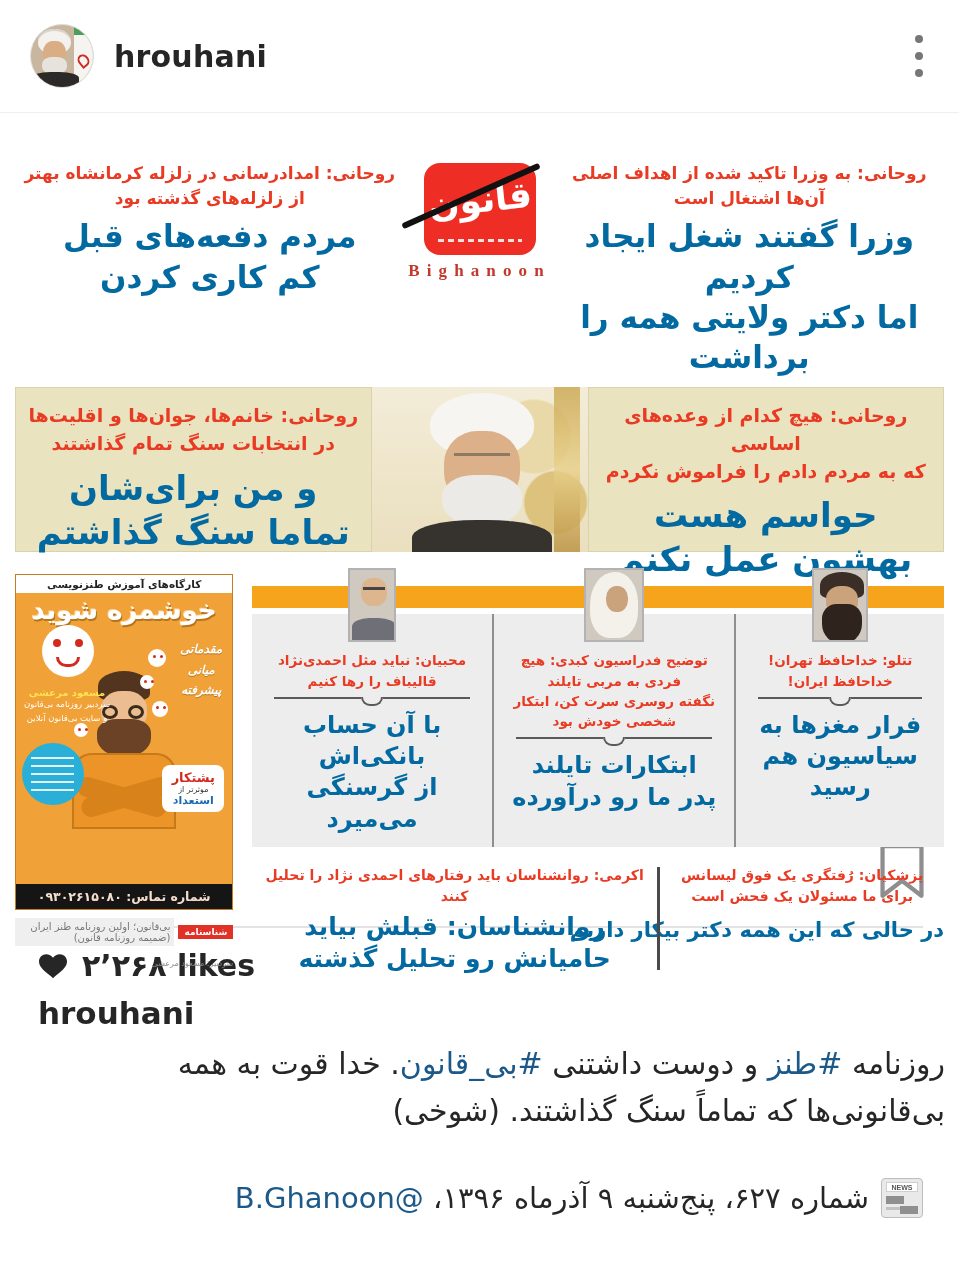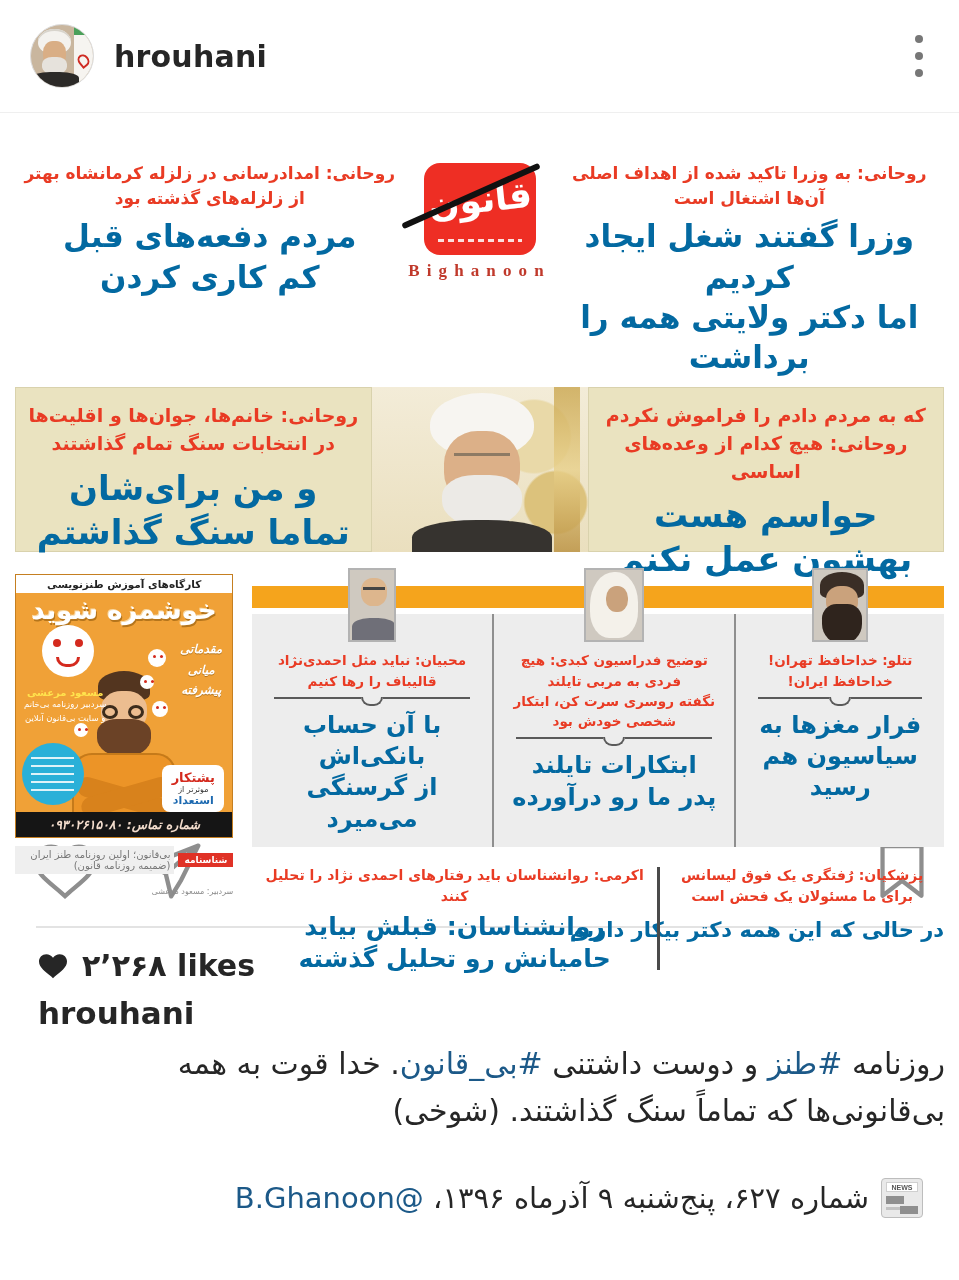--- a/index.html
+++ b/index.html
@@ -84,21 +84,21 @@
   .bottom-row { display:flex; direction:rtl; margin-top:14px; }
   .b-mid { width:41%; border-left:none; padding-top:4px; }
   .b-left { width:59%; border-left:none; padding-top:4px; }
   .b-divider { width:3px; background:#4a4a4a; margin:6px 0; }
   .bottom-row .kicker { font-size:14px; line-height:1.5; }
   .bottom-row .headline { font-size:25px; margin-top:4px; }
   .b-mid .headline { font-size:21px; white-space:nowrap; margin-top:10px; }
 
   
   .poster-wrap { position:absolute; left:0; top:12px; width:23.5%; direction:rtl; }
-  .poster { position:relative; height:264px; background:#f0a137; border:1px solid #c57f21; overflow:hidden; }
+  .poster { position:relative; height:336px; background:#f0a137; border:1px solid #c57f21; overflow:hidden; }
   .p-top { background:#fff; color:#222; font-size:10.5px; font-weight:bold; text-align:center; padding:3px 0; }
   .p-title { text-align:center; color:#fff; font-weight:900; font-size:26px; margin-top:2px;
              text-shadow:1px 2px 0 #b5751c, -1px -1px 0 #f8d9a6; letter-spacing:1px; }
   .p-levels { position:absolute; right:10px; top:64px; color:#fff; font-weight:bold; font-size:12px; text-align:center; line-height:1.7; text-shadow:0 1px 0 #b5751c;font-style:italic; }
   .p-smile { position:absolute; left:26px; top:50px; width:52px; height:52px; background:#fff; border-radius:50%; }
   .p-smile i { position:absolute; top:14px; width:8px; height:8px; background:#d42a1e; border-radius:50%; }
   .p-smile i.l { left:11px; } .p-smile i.r { right:11px; }
   .p-smile u { position:absolute; left:14px; bottom:10px; width:24px; height:10px; border:3px solid #d42a1e; border-top:none; border-radius:0 0 14px 14px; }
   .p-name { position:absolute; left:8px; top:112px; text-align:center; }
   .p-name .nm { color:#ffe34d; font-weight:900; font-size:10px; }
@@ -115,21 +115,21 @@
   .pm-face { position:absolute; left:50%; top:20px; width:46px; height:40px; margin-left:-23px; background:#ecbd90; border-radius:44%; }
   .pm-g1,.pm-g2 { position:absolute; top:34px; width:16px; height:14px; border:3px solid #3c2c1c; border-radius:50%; }
   .pm-g1 { left:50%; margin-left:-22px; } .pm-g2 { left:50%; margin-left:4px; }
   .pm-beard { position:absolute; left:50%; top:48px; width:54px; height:38px; margin-left:-27px; background:#6b4226; border-radius:40% 40% 55% 55%; }
   .pm-body { position:absolute; left:50%; top:82px; width:104px; height:76px; margin-left:-52px; background:#ec9427; border-radius:20px 20px 0 0; box-shadow:0 0 0 2px #c57a1a inset; }
   .pm-a1,.pm-a2 { position:absolute; top:116px; left:50%; width:92px; height:20px; background:#d8821c; border-radius:10px; }
   .pm-a1 { margin-left:-48px; transform:rotate(16deg); }
   .pm-a2 { margin-left:-44px; transform:rotate(-16deg); }
   .p-dot { position:absolute; background:#fff; border-radius:50%; }
   .p-dot i { position:absolute; left:25%; top:30%; width:3px; height:3px; background:#d42a1e; border-radius:50%; box-shadow:7px 0 0 #d42a1e; }
-  .p-phone { position:absolute; left:0; right:0; bottom:0; background:#151515; color:#f3ddcd; font-size:12.5px; font-weight:bold; text-align:center; padding:5px 0;font-style:italic; }
+  .p-phone { position:absolute; left:0; right:0; bottom:0; background:#151515; color:#f3ddcd; font-size:12.5px; font-weight:bold; text-align:center; padding:5px 0; }
   .p-credit { display:flex; align-items:center; gap:4px; margin-top:8px; }
   .p-credit .tag { background:#e03226; color:#fff; font-size:9px; font-weight:bold; padding:2px 6px; }
   .p-credit .txt { background:#efefef; color:#777; font-size:10px; padding:3px 4px; flex:1; }
   .p-editor { color:#8a8a8a; font-size:8px; margin-top:13px; }
 
   
   .actions { display:flex; align-items:center; padding:30px 34px 26px; }
   .actions svg { display:block; }
   .act-gap { width:48px; }
   .spacer { flex:1; }
@@ -193,22 +193,22 @@
         <div class="headline">
           <div>مردم دفعه‌های قبل</div>
           <div>کم کاری کردن</div>
         </div>
       </div>
     </div>
 
     <div class="row2">
       <div class="cream">
         <div class="kicker">
+          <div>روحانی: هیچ کدام از وعده‌های اساسی</div>
           <div>که به مردم دادم را فراموش نکردم</div>
-          <div>روحانی: هیچ کدام از وعده‌های اساسی</div>
         </div>
         <div class="headline">
           <div>حواسم هست</div>
           <div>بهشون عمل نکنم</div>
         </div>
       </div>
       <div class="photo-center">
         <div class="pc-frame"></div>
           <div class="pc-turban"></div>
           <div class="pc-face"></div>
@@ -334,21 +334,21 @@
               <div class="pm-face"></div>
             <div class="pm-g1"></div>
               <div class="pm-g2"></div>
             <div class="pm-beard"></div>
               <div class="pm-body"></div>
             <div class="pm-a1"></div>
               <div class="pm-a2"></div>
           </div>
           <div class="p-name">
             <div class="nm">مسعود مرعشی</div>
-            <div class="rl">سردبیر روزنامه بی‌خانم</div>
+            <div class="rl">سردبیر روزنامه بی‌قانون</div>
             <div class="rl">و سایت بی‌قانون آنلاین</div>
           </div>
           <div class="p-dot" style="right:66px;top:74px;width:18px;height:18px;">
               <i></i>
             </div>
           <div class="p-dot" style="right:78px;top:100px;width:14px;height:14px;">
               <i></i>
             </div>
           <div class="p-dot" style="right:64px;top:126px;width:16px;height:16px;">
               <i></i>

